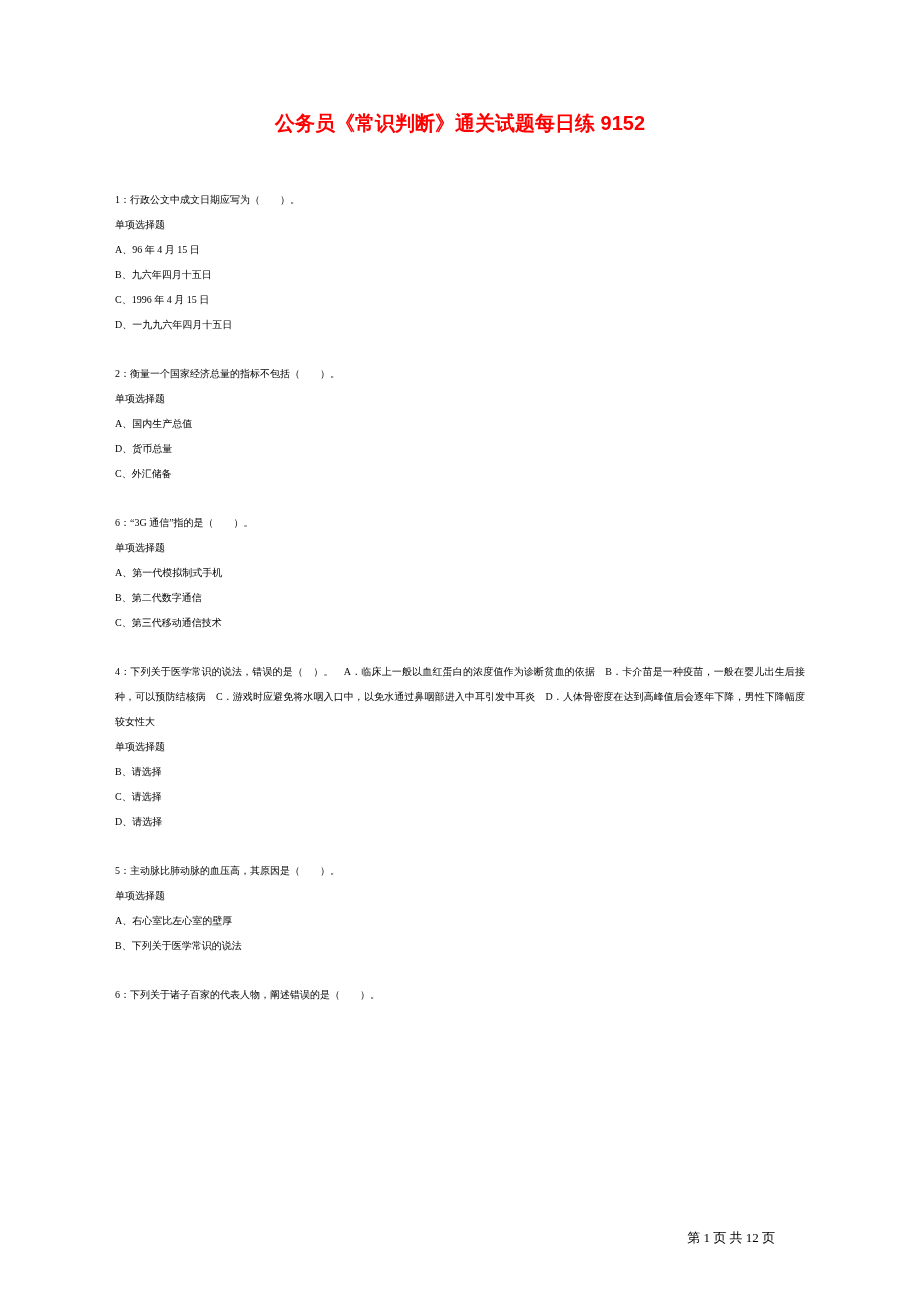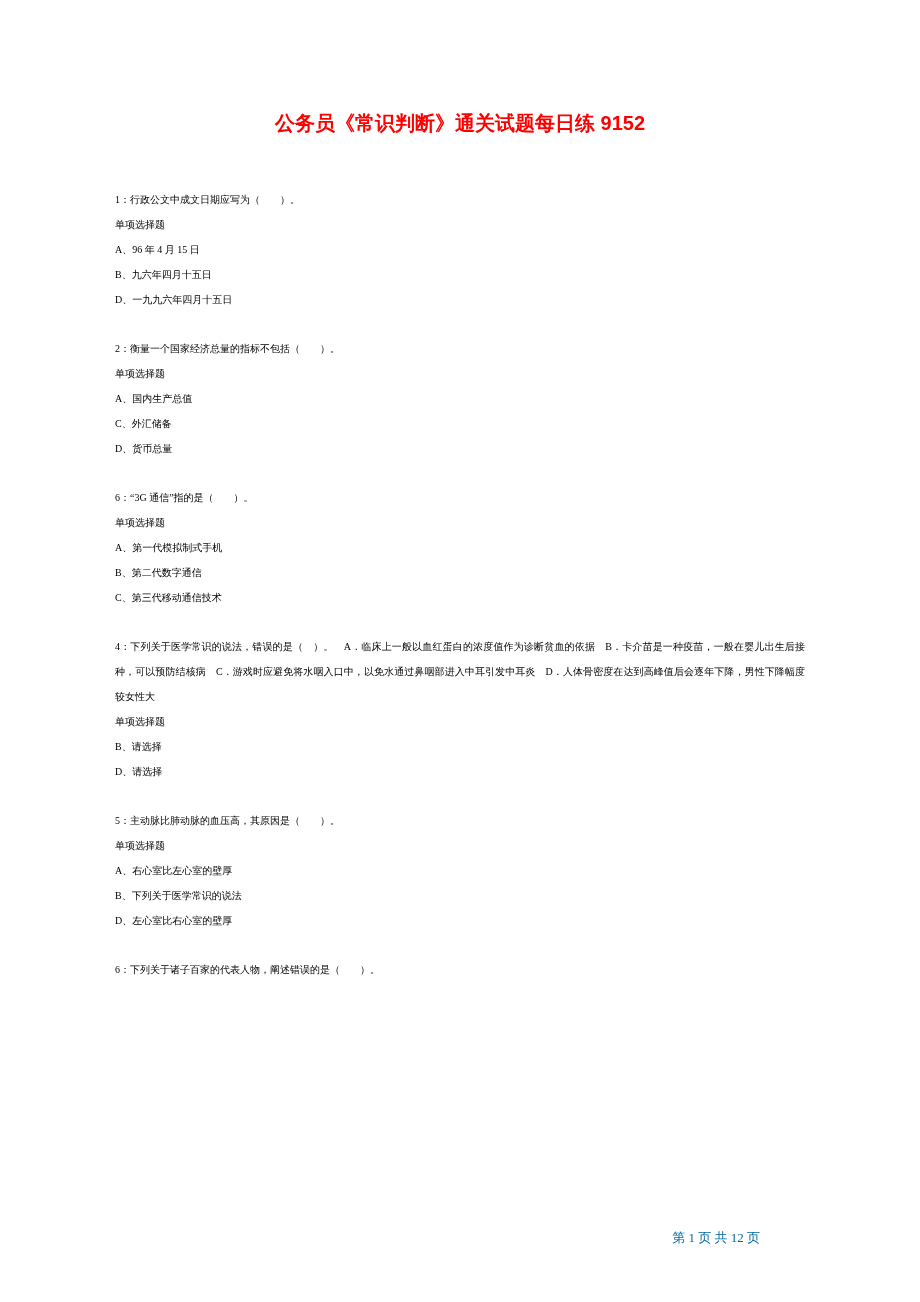--- a/index.html
+++ b/index.html
@@ -28,69 +28,70 @@
   }
   .text-line {
     font-size: 10px;
     line-height: 25px;
     color: #000000;
     text-align: justify;
   }
   .footer {
     position: absolute;
     bottom: 55px;
-    right: 160px;
+    right: 145px;
     font-size: 13px;
-    color: #0369a1;
+    color: #000000;
     font-family: "SimSun", "宋体", serif;
   }
 </style>
 </head>
 <body>
 
 <div class="page">
   <div class="title">公务员《常识判断》通关试题每日练 9152</div>
 
   <div class="question-block">
     <div class="text-line">1：行政公文中成文日期应写为（　　）。</div>
     <div class="text-line">单项选择题</div>
     <div class="text-line">A、96 年 4 月 15 日</div>
     <div class="text-line">B、九六年四月十五日</div>
+    <div class="text-line">C、1996 年 4 月 15 日</div>
     <div class="text-line">D、一九九六年四月十五日</div>
   </div>
 
   <div class="question-block">
     <div class="text-line">2：衡量一个国家经济总量的指标不包括（　　）。</div>
     <div class="text-line">单项选择题</div>
     <div class="text-line">A、国内生产总值</div>
+    <div class="text-line">D、货币总量</div>
     <div class="text-line">C、外汇储备</div>
-    <div class="text-line">D、货币总量</div>
   </div>
 
   <div class="question-block">
     <div class="text-line">6：“3G 通信”指的是（　　）。</div>
     <div class="text-line">单项选择题</div>
     <div class="text-line">A、第一代模拟制式手机</div>
     <div class="text-line">B、第二代数字通信</div>
     <div class="text-line">C、第三代移动通信技术</div>
   </div>
 
   <div class="question-block">
     <div class="text-line">4：下列关于医学常识的说法，错误的是（　）。　A．临床上一般以血红蛋白的浓度值作为诊断贫血的依据　B．卡介苗是一种疫苗，一般在婴儿出生后接种，可以预防结核病　C．游戏时应避免将水咽入口中，以免水通过鼻咽部进入中耳引发中耳炎　D．人体骨密度在达到高峰值后会逐年下降，男性下降幅度较女性大</div>
     <div class="text-line">单项选择题</div>
     <div class="text-line">B、请选择</div>
+    <div class="text-line">C、请选择</div>
     <div class="text-line">D、请选择</div>
   </div>
 
   <div class="question-block">
     <div class="text-line">5：主动脉比肺动脉的血压高，其原因是（　　）。</div>
     <div class="text-line">单项选择题</div>
     <div class="text-line">A、右心室比左心室的壁厚</div>
     <div class="text-line">B、下列关于医学常识的说法</div>
-    <div class="text-line">D、左心室比右心室的壁厚</div>
   </div>
 
   <div class="question-block">
     <div class="text-line">6：下列关于诸子百家的代表人物，阐述错误的是（　　）。</div>
   </div>
 </div>
 
 <div class="footer">第 1 页 共 12 页</div>
 
 </body></html>

